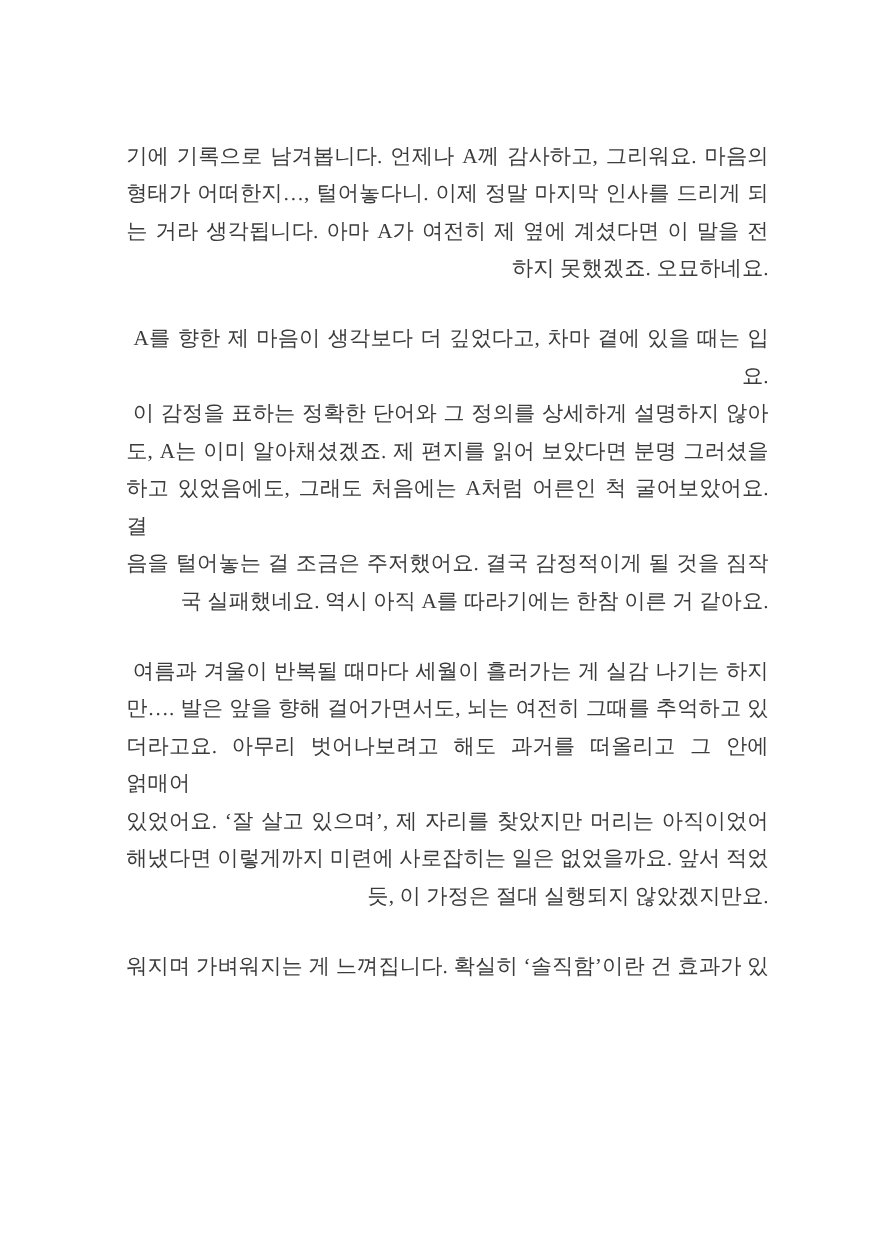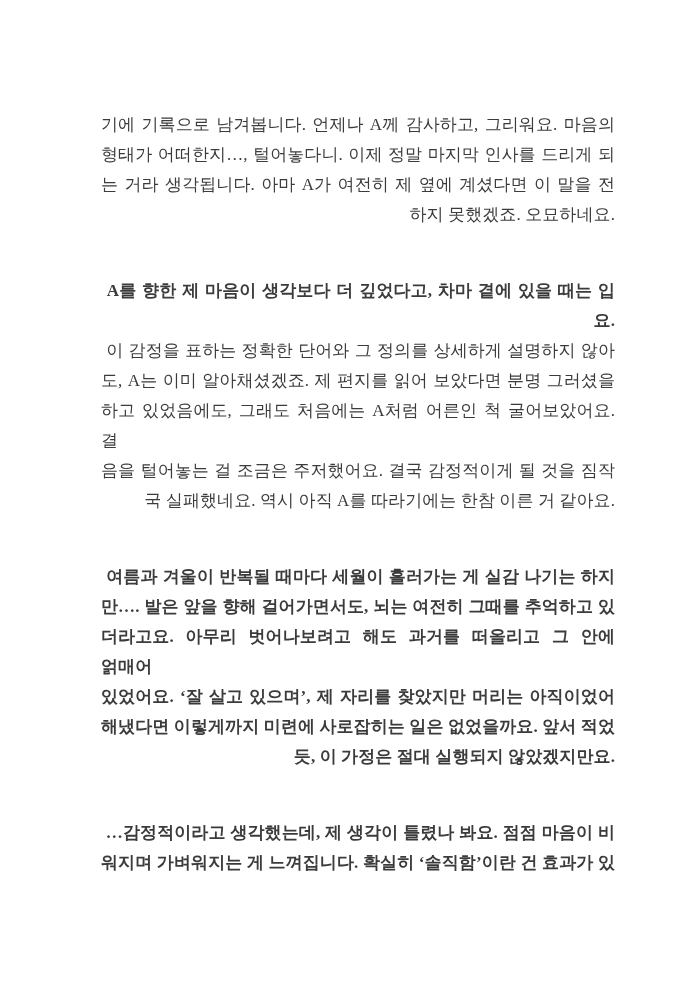--- a/index.html
+++ b/index.html
@@ -20,21 +20,21 @@
     position: absolute;
     left: 101px;
     top: 110px;
     width: 514px;
     font-size: 17px;
     line-height: 30px;
     color: #3b3b3b;
     letter-spacing: 0.1px;
   }
   .paragraph { display: block; }
-  .paragraph.gap-before { margin-top: 46px; font-weight: bold; }
+  .paragraph.gap-before { margin-top: 26px; }
   .line {
     display: block;
     white-space: pre-wrap;
     text-align: right;
     word-break: keep-all;
   }
   .line.justify {
     text-align: justify;
     text-align-last: justify;
     text-justify: inter-word;
@@ -64,17 +64,16 @@
       </div>
       <div class="paragraph gap-before">
         <div class="line justify"> 여름과 겨울이 반복될 때마다 세월이 흘러가는 게 실감 나기는 하지</div>
         <div class="line justify">만…. 발은 앞을 향해 걸어가면서도, 뇌는 여전히 그때를 추억하고 있</div>
         <div class="line justify">더라고요. 아무리 벗어나보려고 해도 과거를 떠올리고 그 안에 얽매어</div>
         <div class="line justify">있었어요. ‘잘 살고 있으며’, 제 자리를 찾았지만 머리는 아직이었어</div>
         <div class="line justify">해냈다면 이렇게까지 미련에 사로잡히는 일은 없었을까요. 앞서 적었</div>
         <div class="line">듯, 이 가정은 절대 실행되지 않았겠지만요.</div>
       </div>
       <div class="paragraph gap-before">
-        <div class="line justify"> …감정적이라고 생각했는데, 제 생각이 틀렸나 봐요. 점점 마음이 비</div>
         <div class="line justify">워지며 가벼워지는 게 느껴집니다. 확실히 ‘솔직함’이란 건 효과가 있</div>
       </div>
     </div>
 </div>
 
 </body></html>

